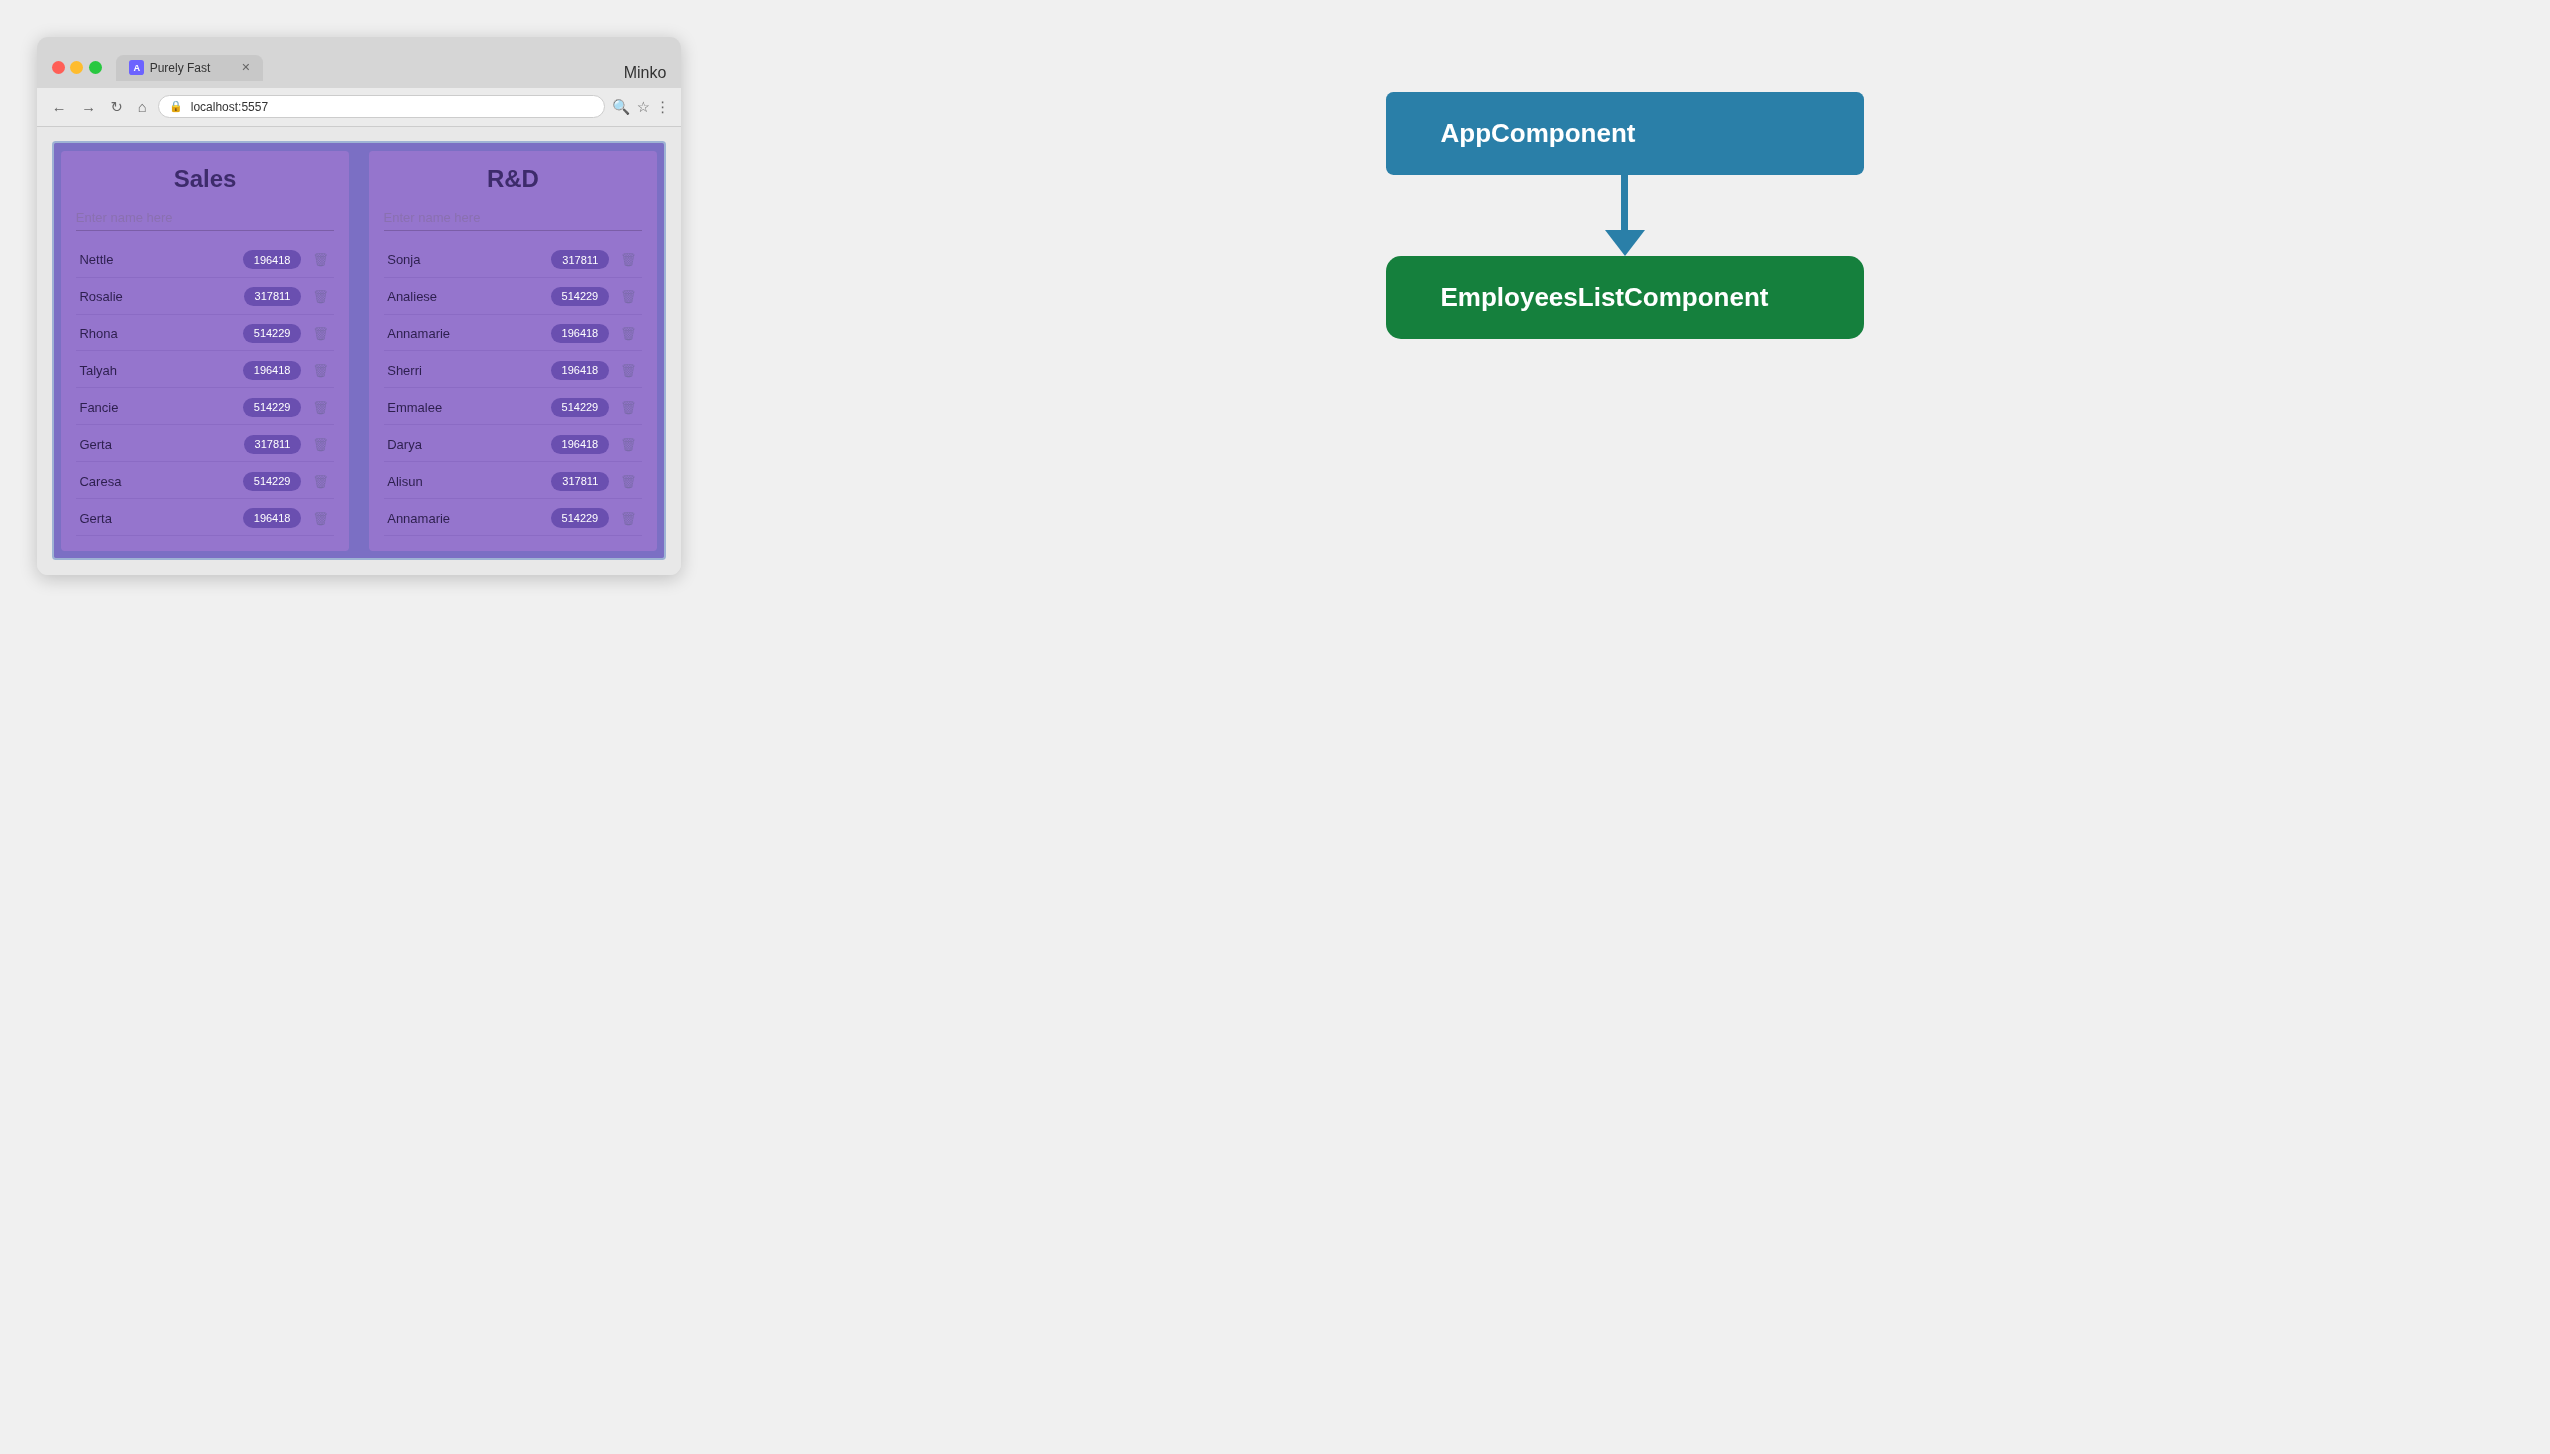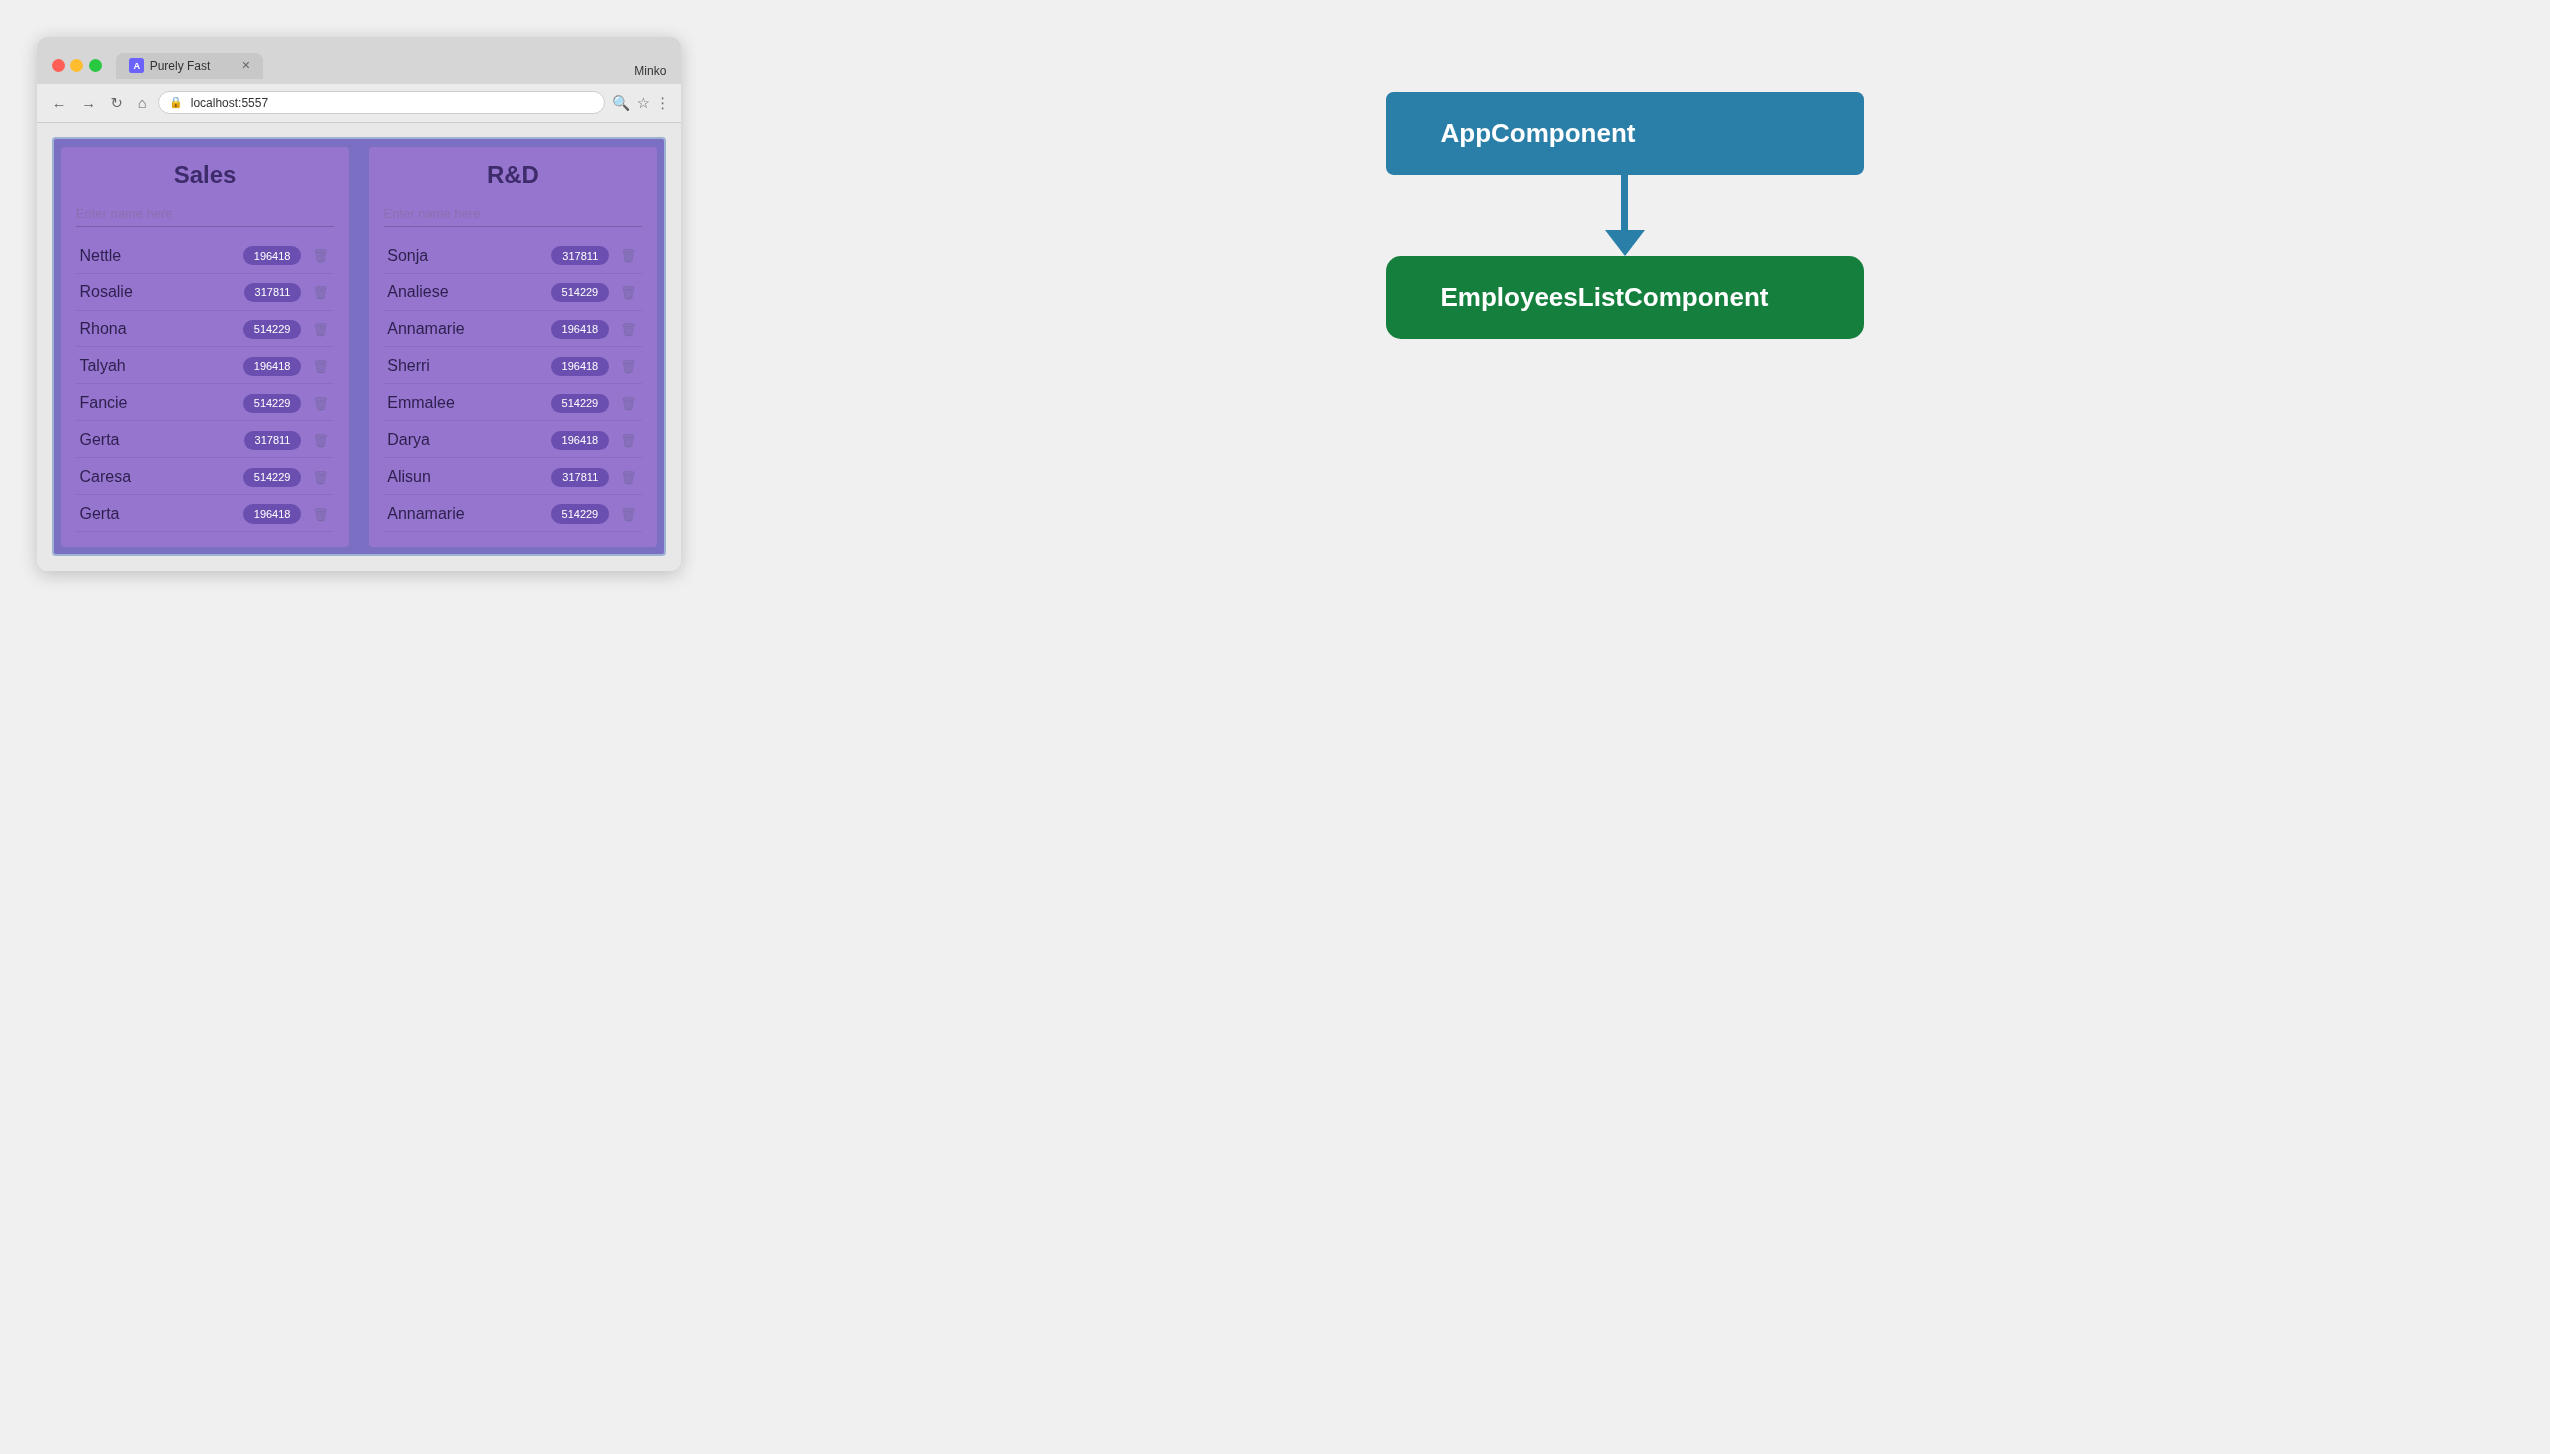--- a/index.html
+++ b/index.html
@@ -85,21 +85,21 @@
 
     .tab-close {
       margin-left: auto;
       color: #666;
       font-size: 11px;
       cursor: pointer;
     }
 
     .browser-user {
       margin-left: auto;
-      font-size: 12px;
+      font-size: 16px;
       color: #333;
       padding-bottom: 5.5px;
       margin-top: 16px;
     }
 
     .browser-toolbar {
       background: #ebebeb;
       padding: 7.4px 11px;
       display: flex;
       align-items: center;
@@ -199,21 +199,21 @@
 
     .employee-row {
       display: flex;
       align-items: center;
       padding: 7.4px 3.7px;
       border-bottom: 0.9px solid rgba(100,70,160,0.2);
     }
 
     .employee-name {
       flex: 1;
-      font-size: 16px;
+      font-size: 13px;
       color: #2d1f4e;
     }
 
     .employee-id {
       background: #6a4fb0;
       color: white;
       font-size: 11px;
       padding: 3.7px 11px;
       border-radius: 18.4px;
       margin-right: 9.2px;

